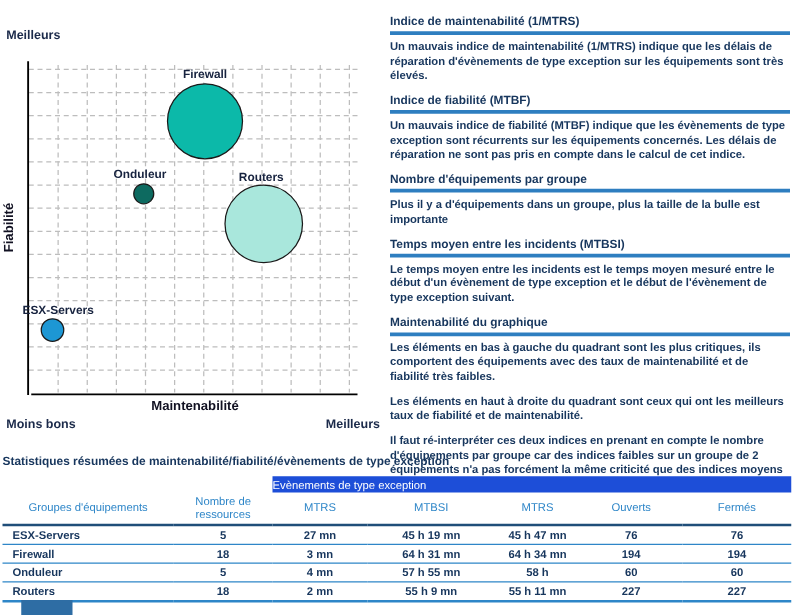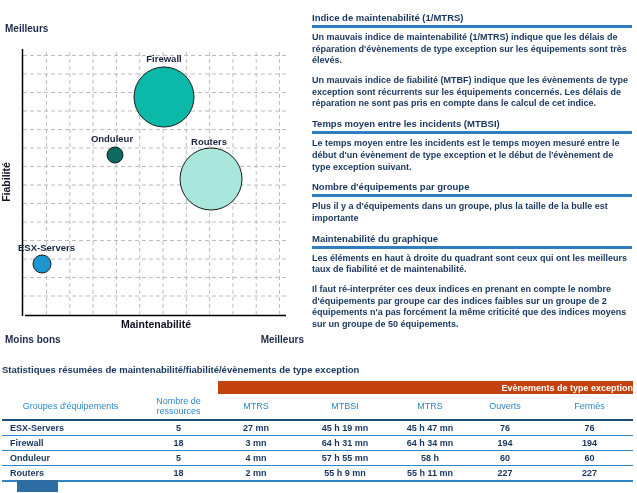--- a/index.html
+++ b/index.html
@@ -22,22 +22,22 @@
     font-size:9.5px;font-weight:bold;color:#17365d;
     border-bottom:3px solid #2e7ec0;padding-bottom:2px;margin-bottom:2px;
   }
   .para{font-size:9px;font-weight:bold;color:#17365d;line-height:1.3;margin:4px 0 8px 0;}
   
   .stats{position:absolute;left:2px;top:364px;width:633px;}
   .stats-title{font-size:9.5px;font-weight:bold;color:#17365d;margin-bottom:6px;}
   table.stats-table{border-collapse:collapse;width:631px;table-layout:fixed;}
   tr.band-row td{border:none;height:13px;padding:0;}
   td.band{
-    background:#c2410c;color:#ffffff;font-size:9px;font-weight:bold;
-    text-align:right;vertical-align:middle;
+    background:#1d4ed8;color:#ffffff;font-size:9px;font-weight:normal;
+    text-align:left;vertical-align:middle;
   }
   tr.colhead-row th{
     font-size:9px;font-weight:normal;color:#2e86c8;text-align:center;
     padding:2px 0 3px 0;border-bottom:2px solid #1f4e79;
   }
   tr.colhead-row th.c-left{text-align:center;}
   tbody td{
     font-size:9px;font-weight:bold;color:#17365d;text-align:center;
     padding:2px 0;height:10px;border-bottom:1px solid #2e86c8;
   }
@@ -100,42 +100,44 @@
 
 <div class="panel" id="panel">
   <div class="section">
     <div class="section-heading">Indice de maintenabilité (1/MTRS)</div>
     <div>
         <div class="para">Un mauvais indice de maintenabilité (1/MTRS) indique que les délais de réparation d'évènements de type exception sur les équipements sont très élevés.</div>
       </div>
   </div>
 
   <div class="section">
+    <div class="section-heading">Indice de fiabilité (MTBF)</div>
     <div>
         <div class="para">Un mauvais indice de fiabilité (MTBF) indique que les évènements de type exception sont récurrents sur les équipements concernés. Les délais de réparation ne sont pas pris en compte dans le calcul de cet indice.</div>
       </div>
   </div>
 
   <div class="section">
+    <div class="section-heading">Nombre d'équipements par groupe</div>
+    <div>
+        <div class="para">Plus il y a d'équipements dans un groupe, plus la taille de la bulle est importante</div>
+      </div>
+  </div>
+
+  <div class="section">
     <div class="section-heading">Temps moyen entre les incidents (MTBSI)</div>
     <div>
         <div class="para">Le temps moyen entre les incidents est le temps moyen mesuré entre le début d'un évènement de type exception et le début de l'évènement de type exception suivant.</div>
       </div>
   </div>
 
   <div class="section">
-    <div class="section-heading">Nombre d'équipements par groupe</div>
-    <div>
-        <div class="para">Plus il y a d'équipements dans un groupe, plus la taille de la bulle est importante</div>
-      </div>
-  </div>
-
-  <div class="section">
     <div class="section-heading">Maintenabilité du graphique</div>
     <div>
+        <div class="para">Les éléments en bas à gauche du quadrant sont les plus critiques, ils comportent des équipements avec des taux de maintenabilité et de fiabilité très faibles.</div>
         <div class="para">Les éléments en haut à droite du quadrant sont ceux qui ont les meilleurs taux de fiabilité et de maintenabilité.</div>
         <div class="para">Il faut ré-interpréter ces deux indices en prenant en compte le nombre d'équipements par groupe car des indices faibles sur un groupe de 2 équipements n'a pas forcément la même criticité que des indices moyens sur un groupe de 50 équipements.</div>
       </div>
   </div>
 </div>
 
 <div class="stats">
   <div class="stats-title">Statistiques résumées de maintenabilité/fiabilité/évènements de type exception</div>
   <table class="stats-table">
     <colgroup>

